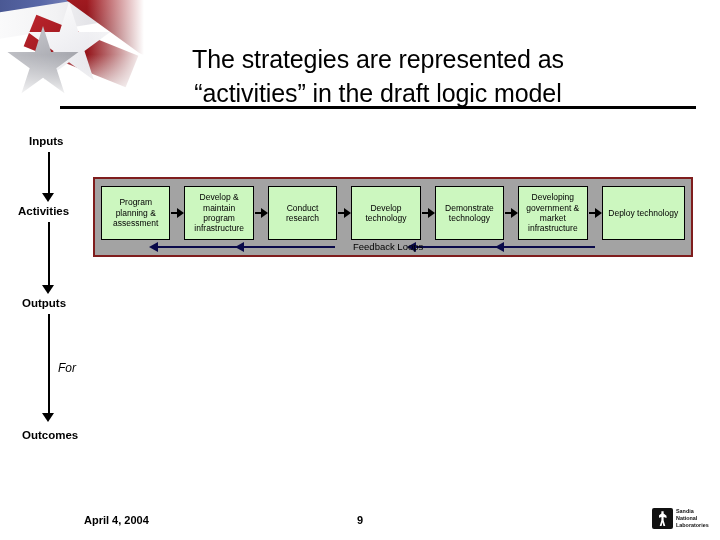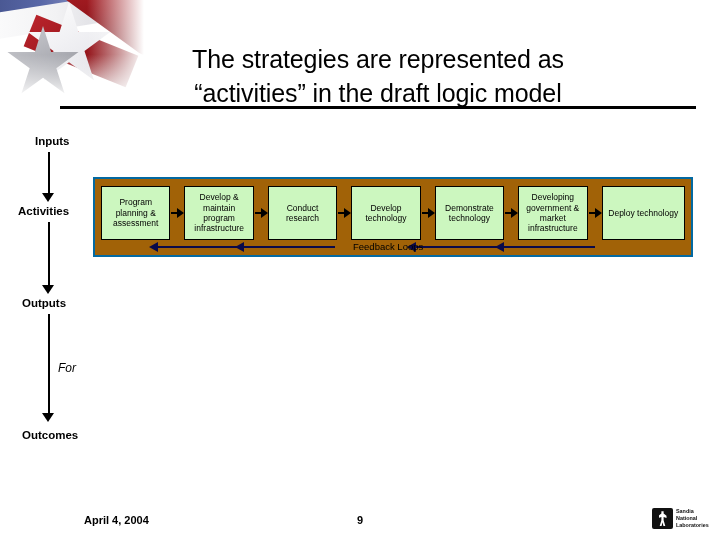--- a/index.html
+++ b/index.html
@@ -95,21 +95,21 @@
     border-top: 3px solid #000;
   }
 
   
   .flow-label {
     position: absolute;
     font-size: 11.5px;
     font-weight: bold;
     white-space: nowrap;
   }
-  #lbl-inputs   { left: 27px; top: 135px; padding-left: 8px; }
+  #lbl-inputs   { left: 21px; top: 135px; padding-left: 8px; }
   #lbl-activities { left: 18px; top: 205px; }
   #lbl-outputs  { left: 22px; top: 297px; }
   #lbl-outcomes { left: 22px; top: 429px; }
 
   .vline {
     position: absolute;
     left: 48px;
     width: 0;
     border-left: 2px solid #000;
   }
@@ -134,22 +134,22 @@
     font-size: 12px;
     font-style: italic;
     font-weight: normal;
   }
 
   
   #chain {
     position: absolute;
     left: 93px; top: 177px;
     width: 600px; height: 80px;
-    background: #a16207;
-    border: 2px solid #0369a1;
+    background: #a3a3a3;
+    border: 2px solid #7f1d1d;
     box-sizing: border-box;
   }
   #chain-boxes {
     position: absolute;
     left: 0; top: 0;
     width: 100%;
     height: 62px;
     display: flex;
     align-items: stretch;
     padding: 6px 6px 0 6px;

